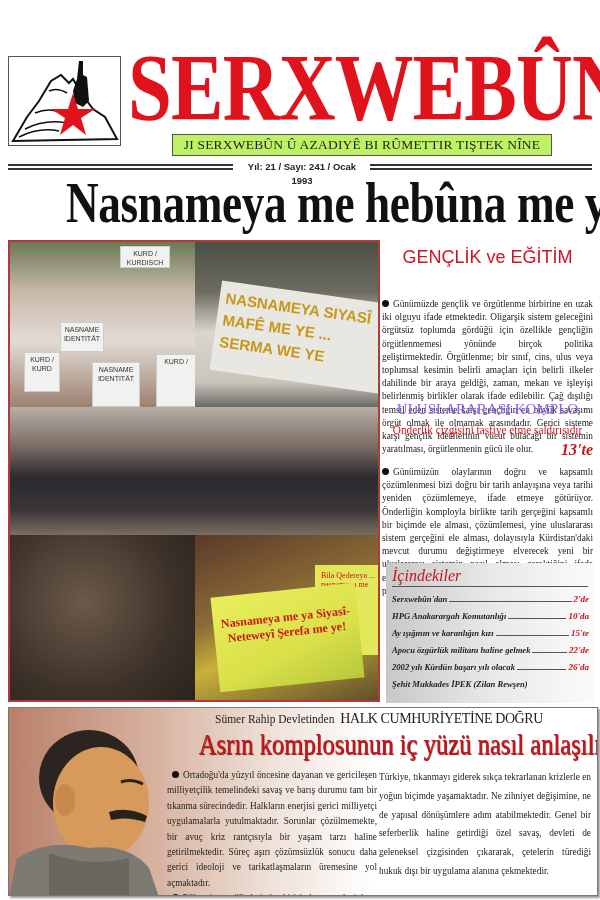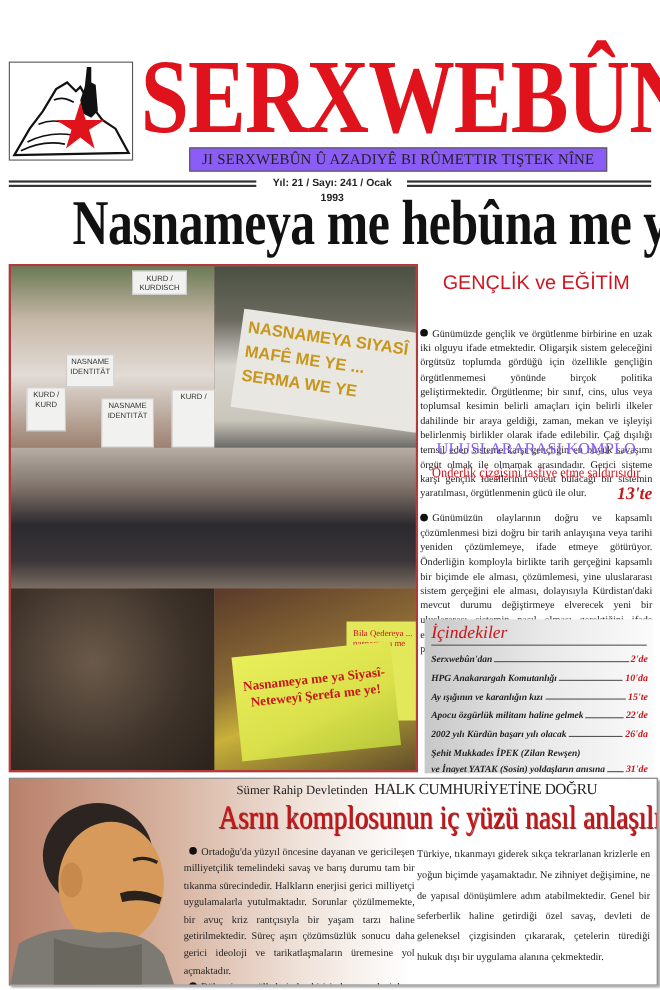--- a/index.html
+++ b/index.html
@@ -2,21 +2,21 @@
 <html><head>
   <meta charset="utf-8">
   <style>
     * { box-sizing: border-box; margin: 0; padding: 0; }
     html, body { width: 600px; height: 900px; background: #ffffff; overflow: hidden; }
     body { position: relative; font-family: "Liberation Serif", serif; color: #1a1a1a; }
 
     
     .logo-box { position: absolute; left: 8px; top: 56px; width: 113px; height: 90px; border: 1px solid #555; background: #fff; overflow: hidden; }
     .masthead-title { position: absolute; left: 128px; top: 40px; width: 470px; height: 90px; font-family: "Liberation Serif", serif; font-weight: bold; color: #e0121b; font-size: 96px; line-height: 96px; letter-spacing: -1px; transform: scaleX(0.82); transform-origin: left top; white-space: nowrap; }
-    .slogan-box { position: absolute; left: 172px; top: 134px; width: 380px; height: 22px; border: 1px solid #555; background: #8b5cf6; text-align: center; font-size: 13.5px; line-height: 20px; color: #222; letter-spacing: 0.2px; }
+    .slogan-box { position: absolute; left: 172px; top: 134px; width: 380px; height: 22px; border: 1px solid #555; background: #bef264; text-align: center; font-size: 13.5px; line-height: 20px; color: #222; letter-spacing: 0.2px; }
     .issue-line { position: absolute; left: 8px; top: 160px; width: 584px; height: 14px; }
     .issue-line .rule { position: absolute; top: 4px; height: 6px; border-top: 2px solid #333; border-bottom: 2px solid #333; }
     .issue-line .rule.left { left: 0; width: 225px; }
     .issue-line .rule.right { left: 362px; width: 222px; }
     .issue-text { position: absolute; left: 228px; top: 0; width: 132px; text-align: center; font-family: "Liberation Sans", sans-serif; font-weight: bold; font-size: 9.5px; line-height: 14px; color: #222; }
 
     
     .headline { position: absolute; left: 0; top: 172px; width: 600px; text-align: center; font-family: "Liberation Serif", serif; font-weight: bold; font-size: 58px; line-height: 62px; color: #111; transform: scaleX(0.78); transform-origin: center top; white-space: nowrap; letter-spacing: -0.5px; }
 
     
@@ -144,25 +144,20 @@
         <span class="pg">22'de</span>
       </li>
     <li class="contents-item">
         <span>2002 yılı Kürdün başarı yılı olacak</span>
         <span class="leader"></span>
         <span class="pg">26'da</span>
       </li>
     <li class="contents-item noleader">
         <span>Şehit Mukkades İPEK (Zilan Rewşen)</span>
       </li>
-    <li class="contents-item">
-        <span>ve İnayet YATAK (Sosin) yoldaşların anısına</span>
-        <span class="leader"></span>
-        <span class="pg">31'de</span>
-      </li>
   </ul>
 </div>
 
 <div class="feature">
   <svg class="portrait" viewBox="0 0 160 189" preserveAspectRatio="none">
     <ellipse cx="80" cy="70" rx="50" ry="48" fill="#2b2420"></ellipse>
     <ellipse cx="92" cy="95" rx="48" ry="56" fill="#d79a5a"></ellipse>
     <ellipse cx="56" cy="92" rx="10" ry="16" fill="#c88a4c"></ellipse>
     <path d="M100 104 Q118 98 138 108 L136 114 Q118 108 102 112 Z" fill="#2a211b"></path>
     <path d="M112 74 Q122 70 134 76" stroke="#2a211b" stroke-width="3" fill="none"></path>

